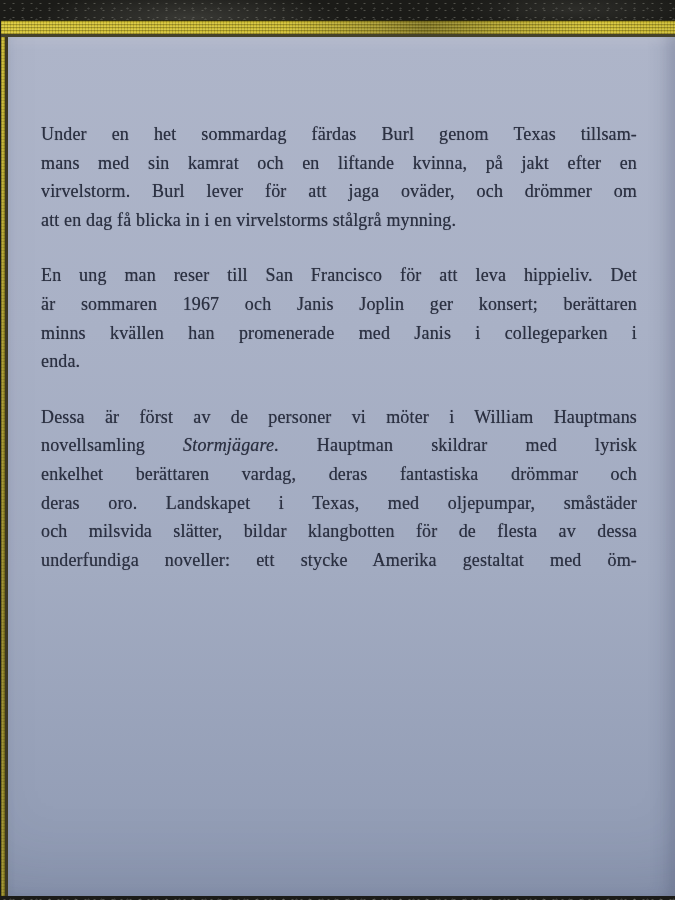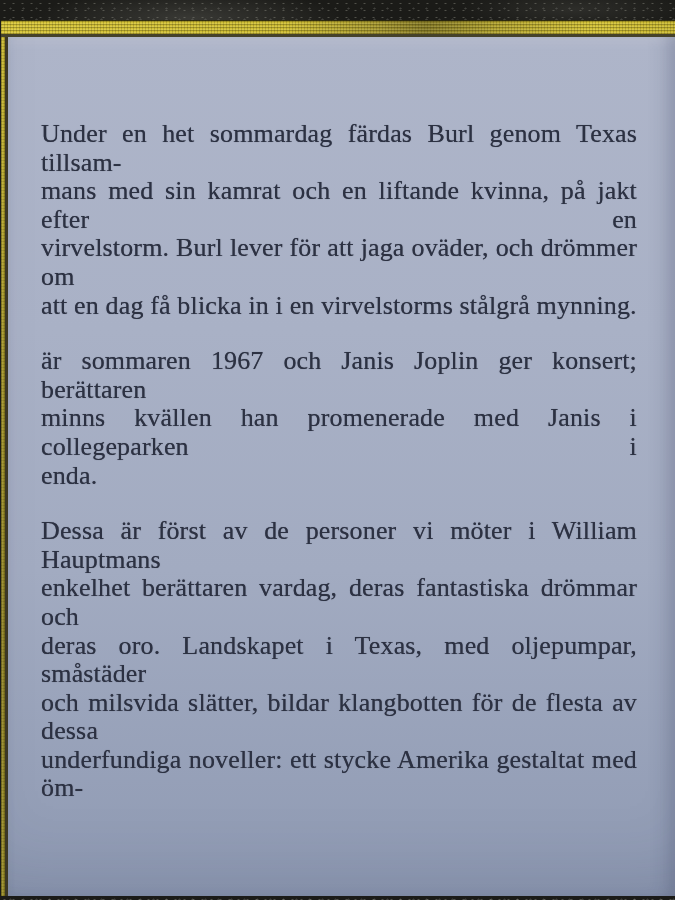--- a/index.html
+++ b/index.html
@@ -50,21 +50,21 @@
     box-shadow:
       inset -16px 0 20px -12px rgba(40,48,78,.28),
       inset 4px 0 10px -6px rgba(40,48,78,.20),
       inset 0 -60px 80px -50px rgba(40,48,78,.18),
       inset 0 10px 14px -8px rgba(255,255,255,.25);
   }
   .blurb{
     margin-top:83px;
     padding-left:33px;
     padding-right:38px;
-    font-size:26px;
+    font-size:18px;
     line-height:28.6px;
     letter-spacing:0.15px;
     color:var(--ink);
     text-shadow:0 0 0.7px rgba(44,49,66,.75);
   }
   .para{margin-bottom:27px;}
   .para:last-child{margin-bottom:0;}
   .line{text-align:justify;text-align-last:justify;}
   .line.last{text-align-last:left;}
   .it{font-style:italic;}
@@ -79,26 +79,28 @@
       <div class="spine-left"></div>
       <div class="cover">
         <div class="blurb">
             <div class="para">
               <div class="line">Under en het sommardag färdas Burl genom Texas tillsam-</div>
               <div class="line">mans med sin kamrat och en liftande kvinna, på jakt efter en</div>
               <div class="line">virvelstorm. Burl lever för att jaga oväder, och drömmer om</div>
               <div class="line last">att en dag få blicka in i en virvelstorms stålgrå mynning.</div>
             </div>
             <div class="para">
+              <div class="line">En ung man reser till San Francisco för att leva hippieliv. Det</div>
               <div class="line">är sommaren 1967 och Janis Joplin ger konsert; berättaren</div>
               <div class="line">minns kvällen han promenerade med Janis i collegeparken i</div>
               <div class="line last">enda.</div>
             </div>
             <div class="para">
               <div class="line">Dessa är först av de personer vi möter i William Hauptmans</div>
+              <div class="line"><span>novellsamling </span><span class="it">Stormjägare</span><span>. Hauptman skildrar med lyrisk</span></div>
               <div class="line">enkelhet berättaren vardag, deras fantastiska drömmar och</div>
               <div class="line">deras oro. Landskapet i Texas, med oljepumpar, småstäder</div>
               <div class="line">och milsvida slätter, bildar klangbotten för de flesta av dessa</div>
               <div class="line">underfundiga noveller: ett stycke Amerika gestaltat med öm-</div>
             </div>
           </div>
       </div>
     </div>
   </div>
 </div>

